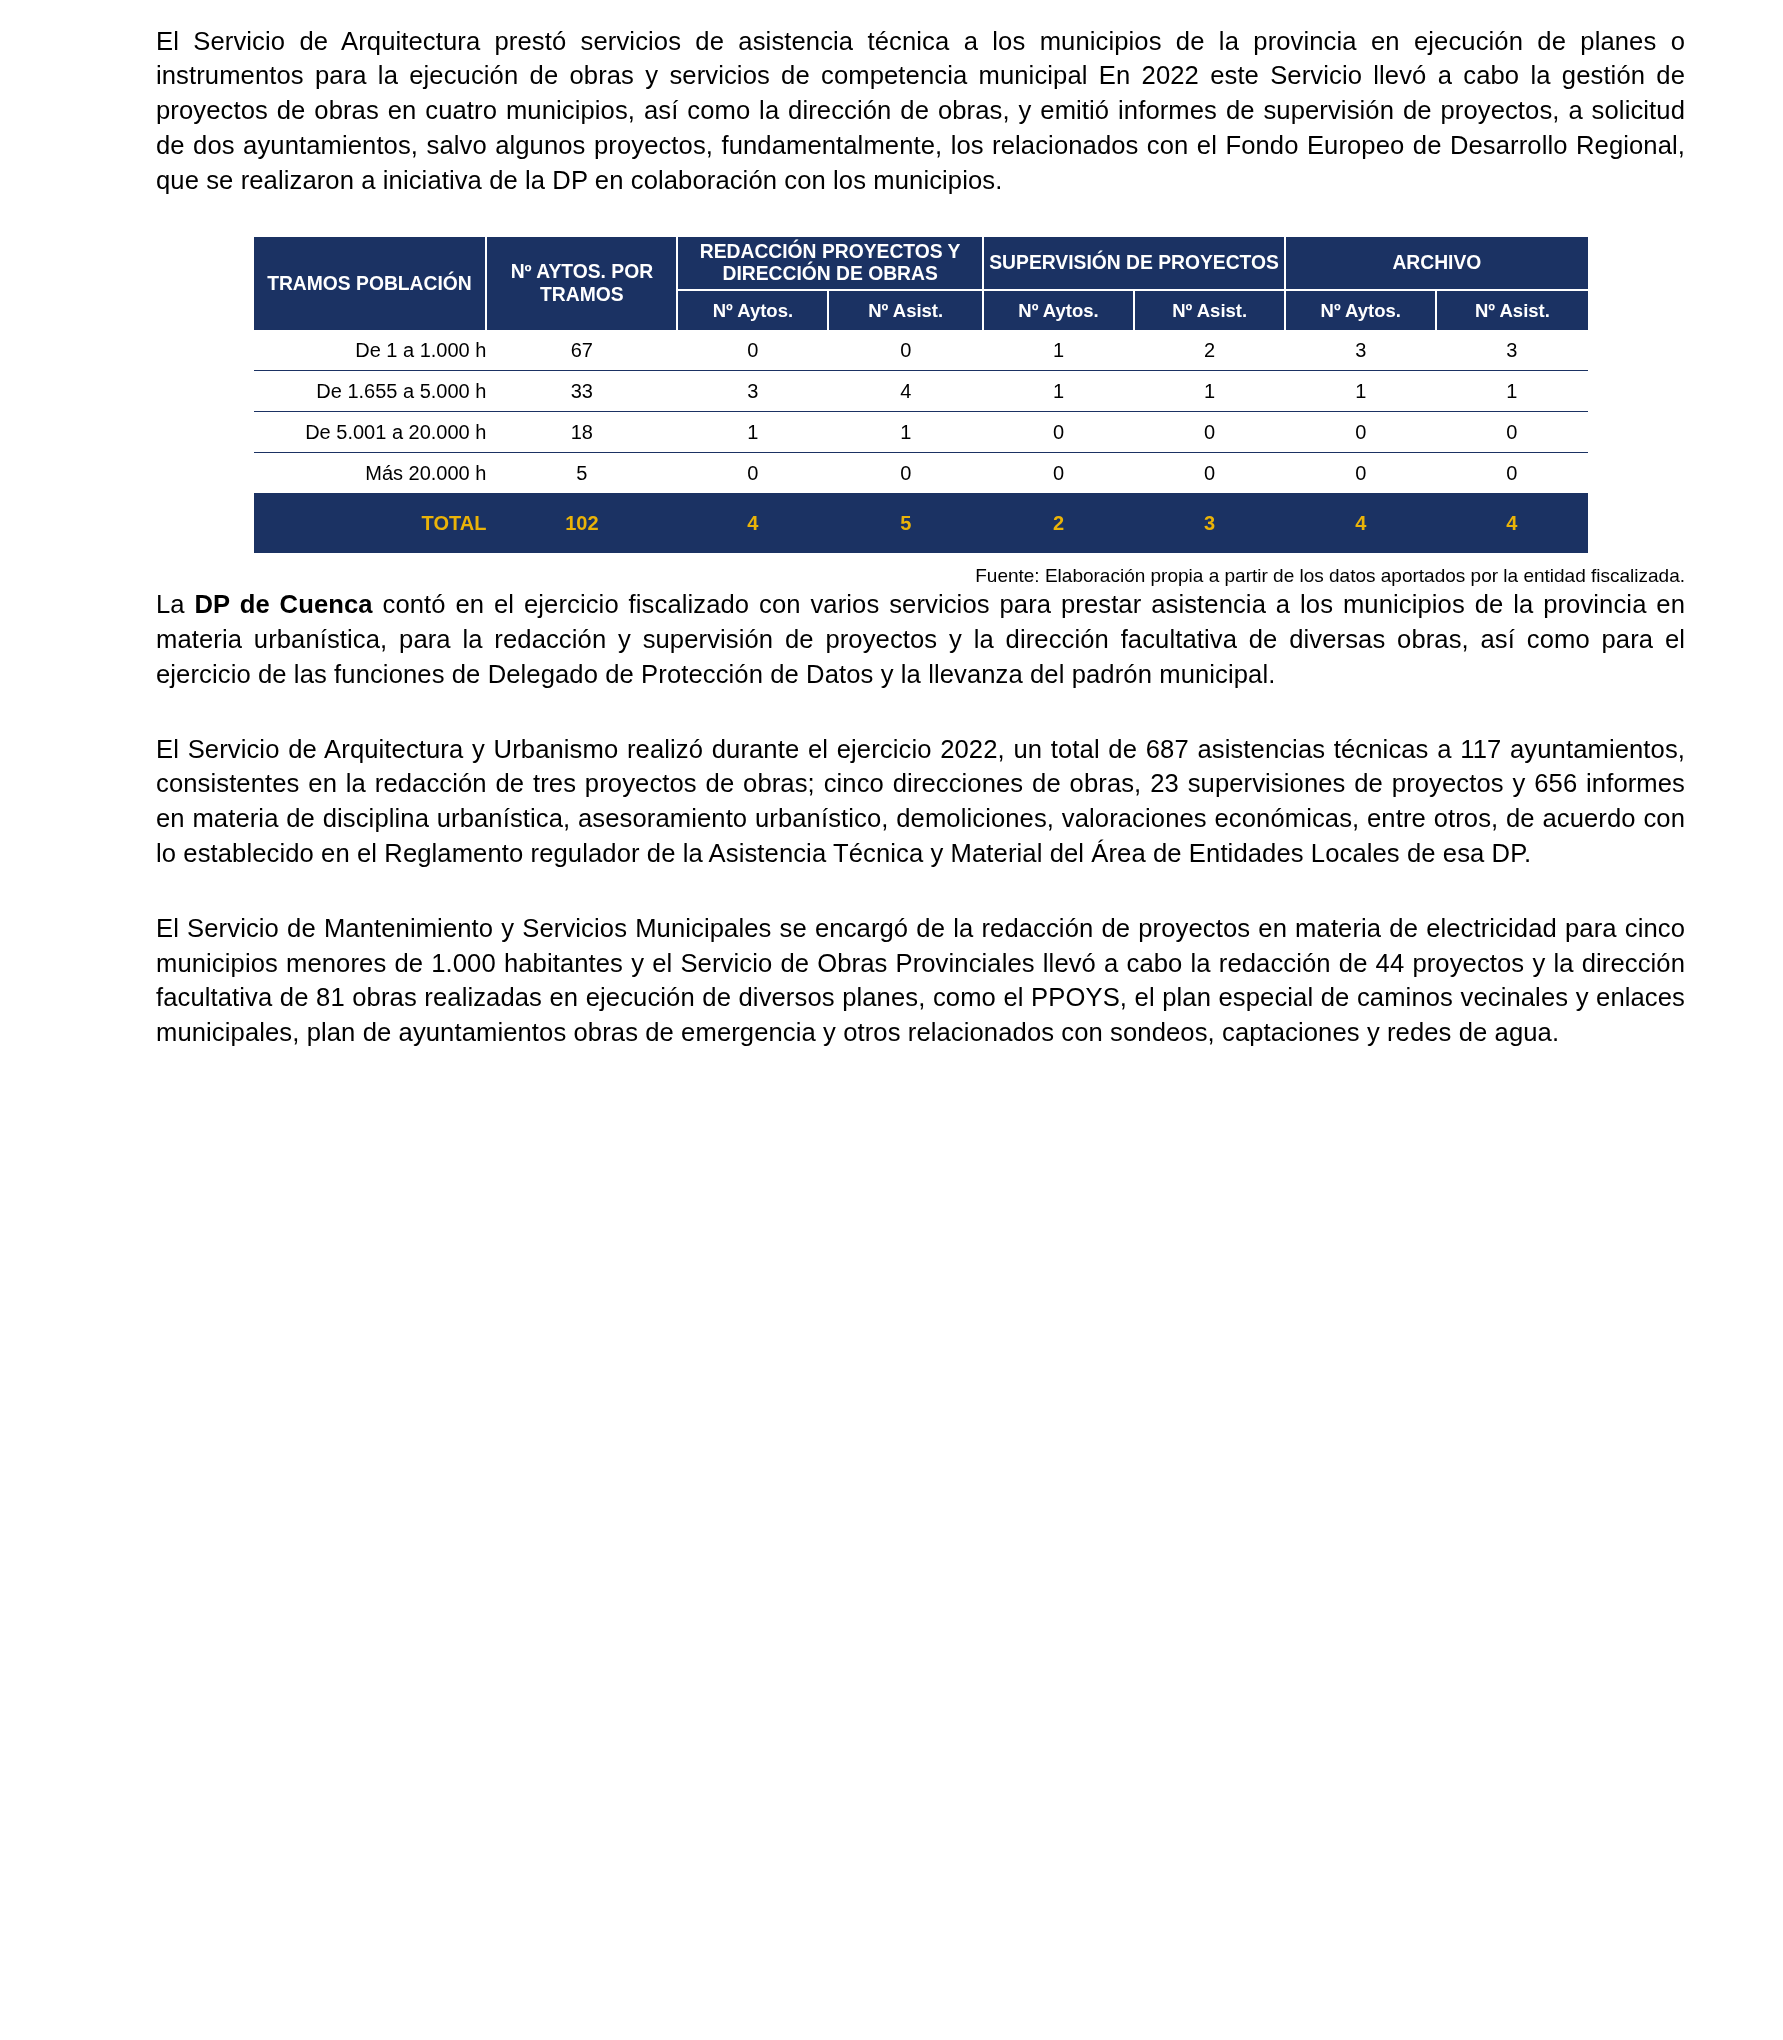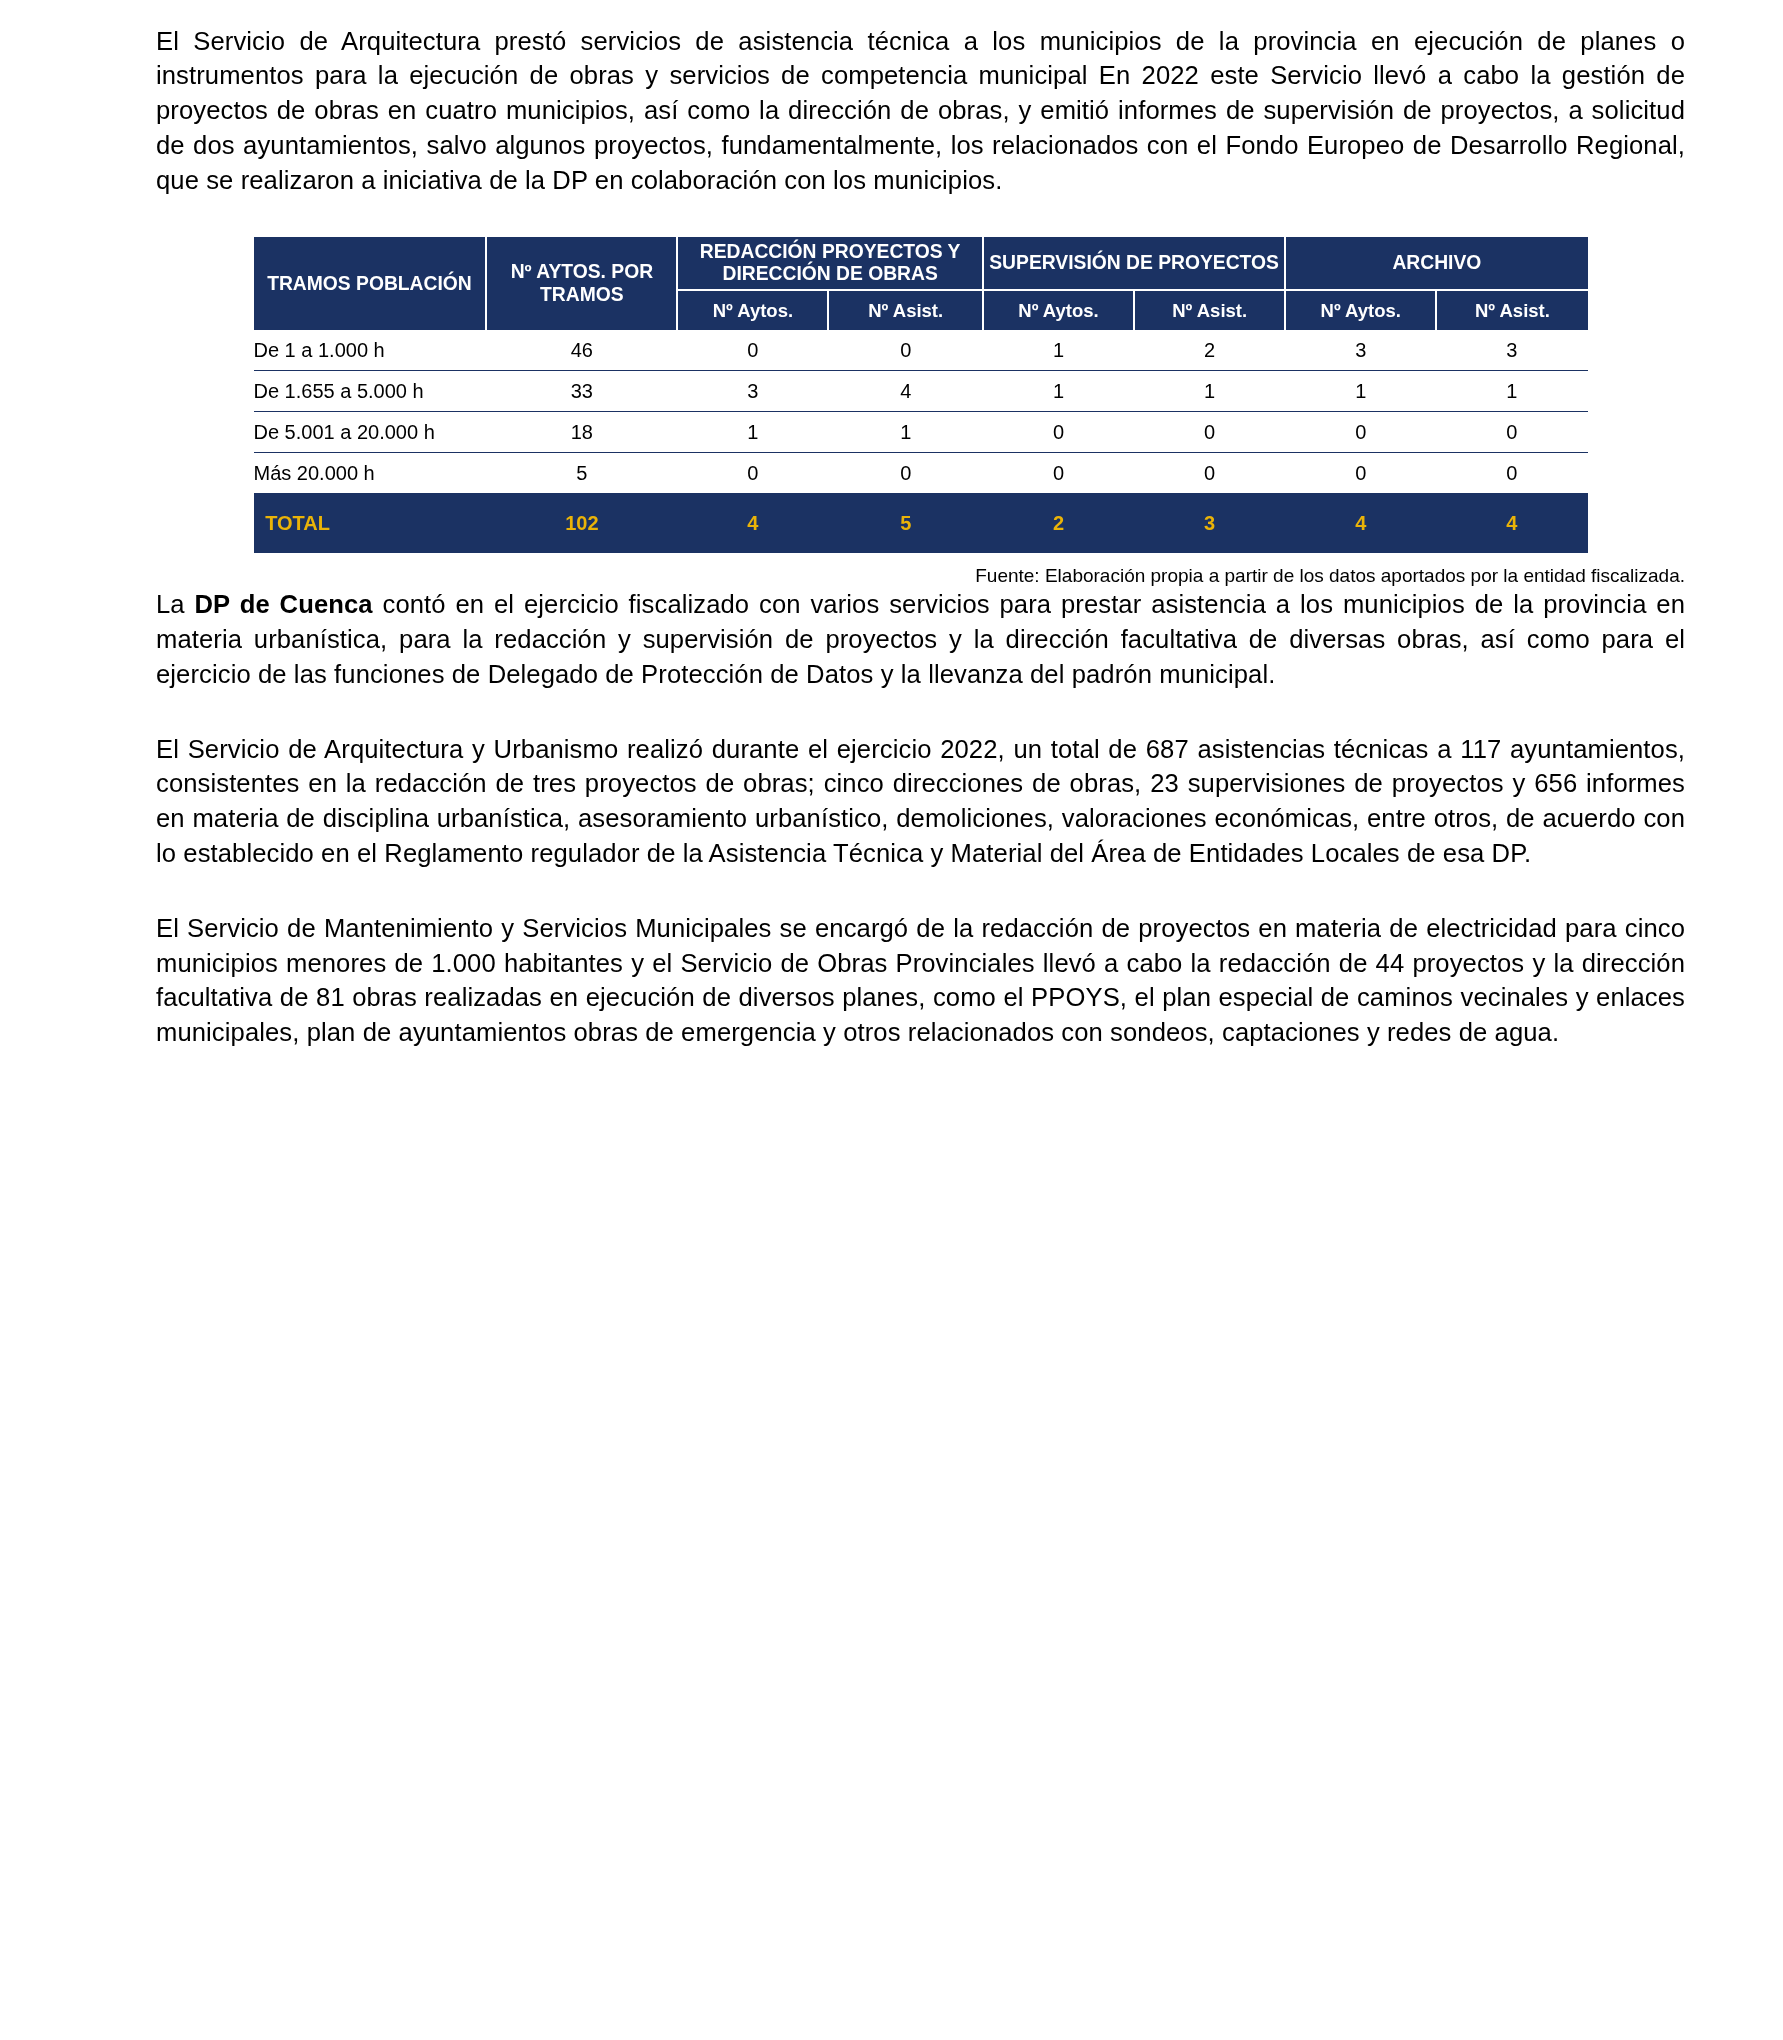--- a/index.html
+++ b/index.html
@@ -70,21 +70,21 @@
   .hdr-sub {
     height: 39px;
     font-size: 18.5px;
     padding: 1.7px 3.4px;
   }
   .hdr-div {
     border-left: 2.5px solid #ffffff;
   }
   td.rowlabel {
     font-size: 20px;
-    text-align: left;
+    text-align: right;
     padding: 10px 0 10px 11.7px;
     height: 40px;
   }
   td.num {
     font-size: 20px;
     text-align: center;
     height: 40px;
   }
   tr.data-row td {
     border-bottom: 1.3px solid #1b3263;
@@ -142,21 +142,21 @@
         <th class="hdr hdr-sub hdr-div">Nº Asist.</th>
         <th class="hdr hdr-sub hdr-div">Nº Aytos.</th>
         <th class="hdr hdr-sub hdr-div">Nº Asist.</th>
         <th class="hdr hdr-sub hdr-div">Nº Aytos.</th>
         <th class="hdr hdr-sub hdr-div">Nº Asist.</th>
       </tr>
     </thead>
     <tbody>
       <tr class="data-row">
         <td class="rowlabel">De 1 a 1.000 h</td>
-        <td class="num">46</td>
+        <td class="num">67</td>
         <td class="num">0</td>
         <td class="num">0</td>
         <td class="num">1</td>
         <td class="num">2</td>
         <td class="num">3</td>
         <td class="num">3</td>
       </tr>
       <tr class="data-row">
         <td class="rowlabel">De 1.655 a 5.000 h</td>
         <td class="num">33</td>

